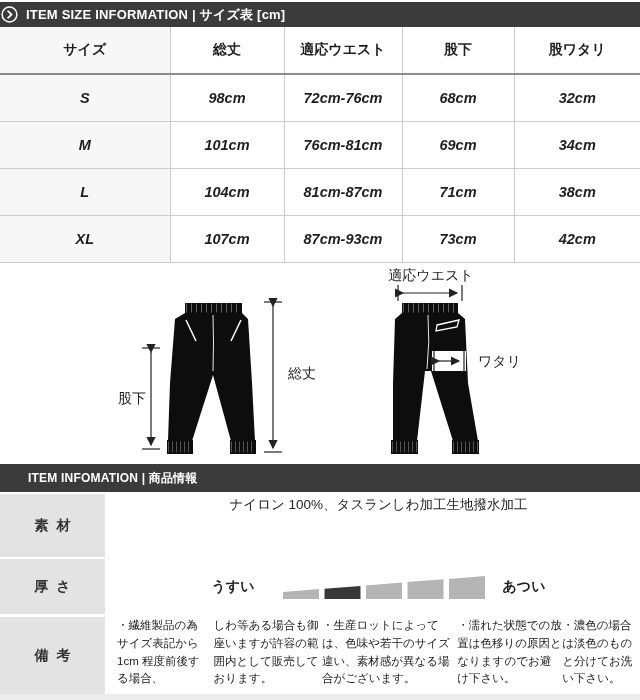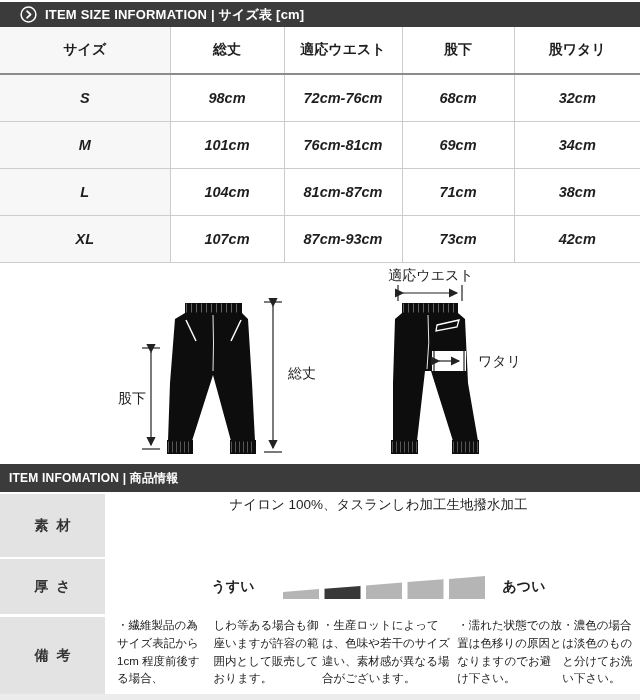--- a/index.html
+++ b/index.html
@@ -6,23 +6,23 @@
   .page{
     position:relative;width:640px;height:700px;margin:0 auto;overflow:hidden;
     background:#fff;color:#1e1e1e;
     font-family:"Liberation Sans","DejaVu Sans",sans-serif;
   }
   
   .bar{
     background:var(--bar-bg,#3b3b3b);color:var(--bar-text,#fff);
     display:flex;align-items:center;font-weight:bold;box-sizing:border-box;
   }
-  .bar1{height:25px;margin-top:2px;padding-left:20px;font-size:13px;letter-spacing:.2px;}
+  .bar1{height:25px;margin-top:2px;padding-left:1px;font-size:13px;letter-spacing:.2px;}
   .bar1 .bar-title{margin-left:8px;}
-  .bar2{height:28px;padding-left:9px;font-size:12px;letter-spacing:.2px;}
+  .bar2{height:28px;padding-left:28px;font-size:12px;letter-spacing:.2px;}
   .circle-icon{display:flex;align-items:center;}
   
   table.size-table{width:640px;border-collapse:collapse;table-layout:fixed;}
   .size-table th,.size-table td{
     height:46px;text-align:center;vertical-align:middle;padding:0;
     border-right:1px solid var(--grid-line,#ccc);
   }
   .size-table th:last-child,.size-table td:last-child{border-right:none;}
   .size-table thead th{
     font-size:14px;font-weight:bold;border-bottom:2px solid var(--header-underline,#8c8c8c);

